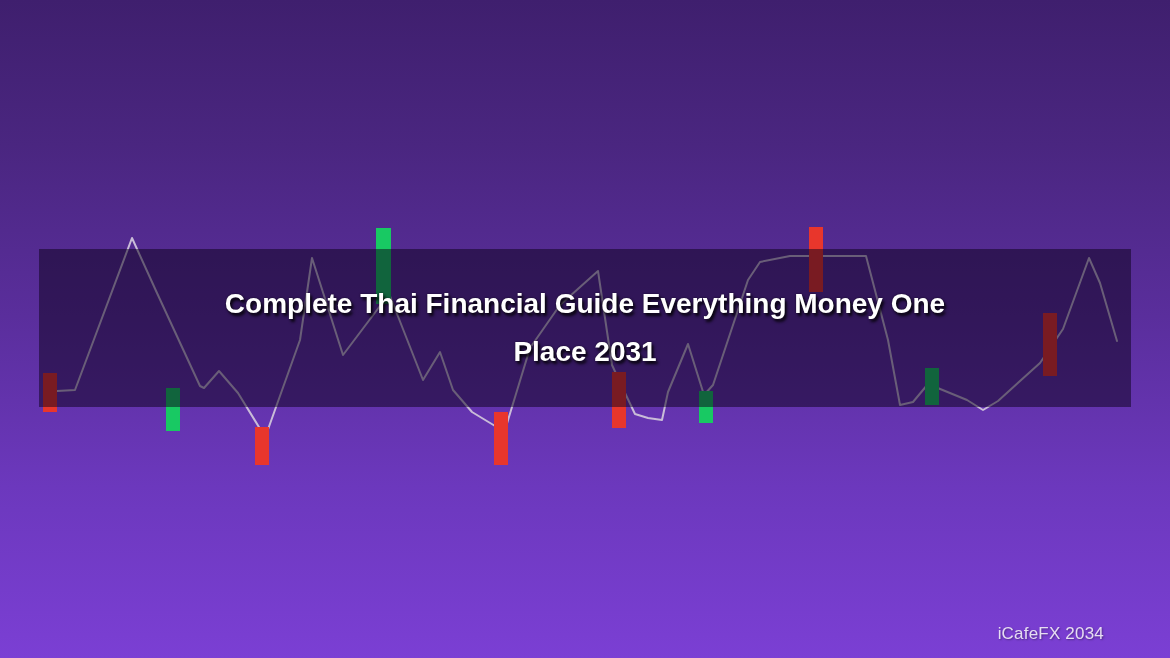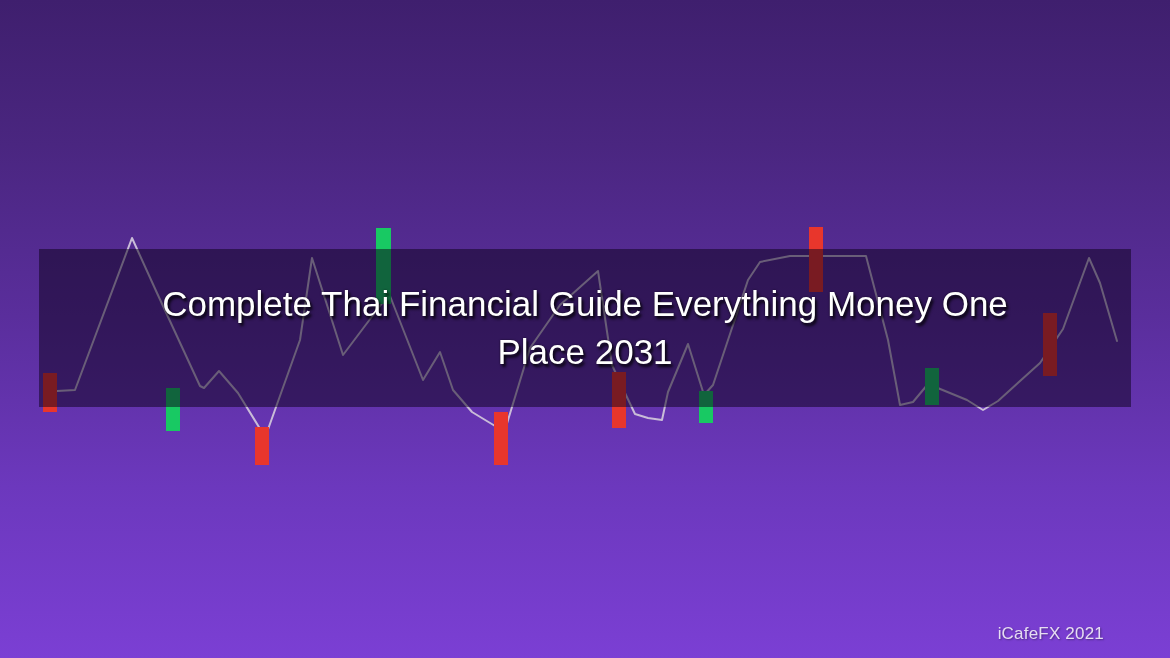--- a/index.html
+++ b/index.html
@@ -23,23 +23,23 @@
     background:rgba(10,0,24,0.50);
   }
   
   #title-wrap{
     position:absolute;left:39px;top:249px;width:1092px;height:158px;
     display:flex;flex-direction:column;align-items:center;justify-content:center;
     pointer-events:none;
   }
   .title-line{
     color:#ffffff;
-    font-size:35px;
+    font-size:28px;
     line-height:48px;
-    font-weight:400;
+    font-weight:700;
     letter-spacing:0px;
     white-space:nowrap;
     text-shadow:2px 3px 3px rgba(0,0,0,0.85), 0 0 2px rgba(0,0,0,0.6);
     text-align:right;
   }
   
   #watermark{
     position:absolute;right:66px;bottom:14px;
     color:#e6ddf2;font-size:17px;letter-spacing:0.2px;
     text-shadow:1px 1px 2px rgba(0,0,0,0.35);
@@ -68,15 +68,15 @@
       </div>
   </div>
 
   <div id="title-band"></div>
 
   <div id="title-wrap">
     <div class="title-line">Complete Thai Financial Guide Everything Money One</div>
     <div class="title-line">Place 2031</div>
   </div>
 
-  <div id="watermark">iCafeFX 2021</div>
+  <div id="watermark">iCafeFX 2034</div>
 
 </div>
 
 </body></html>

